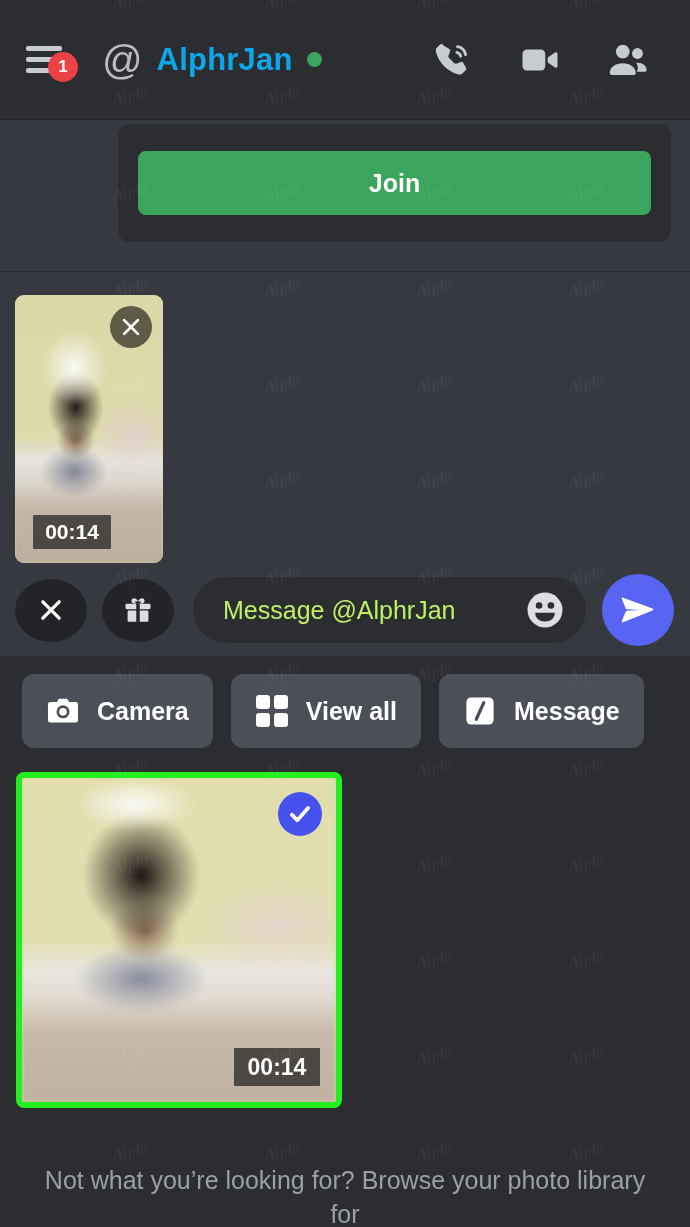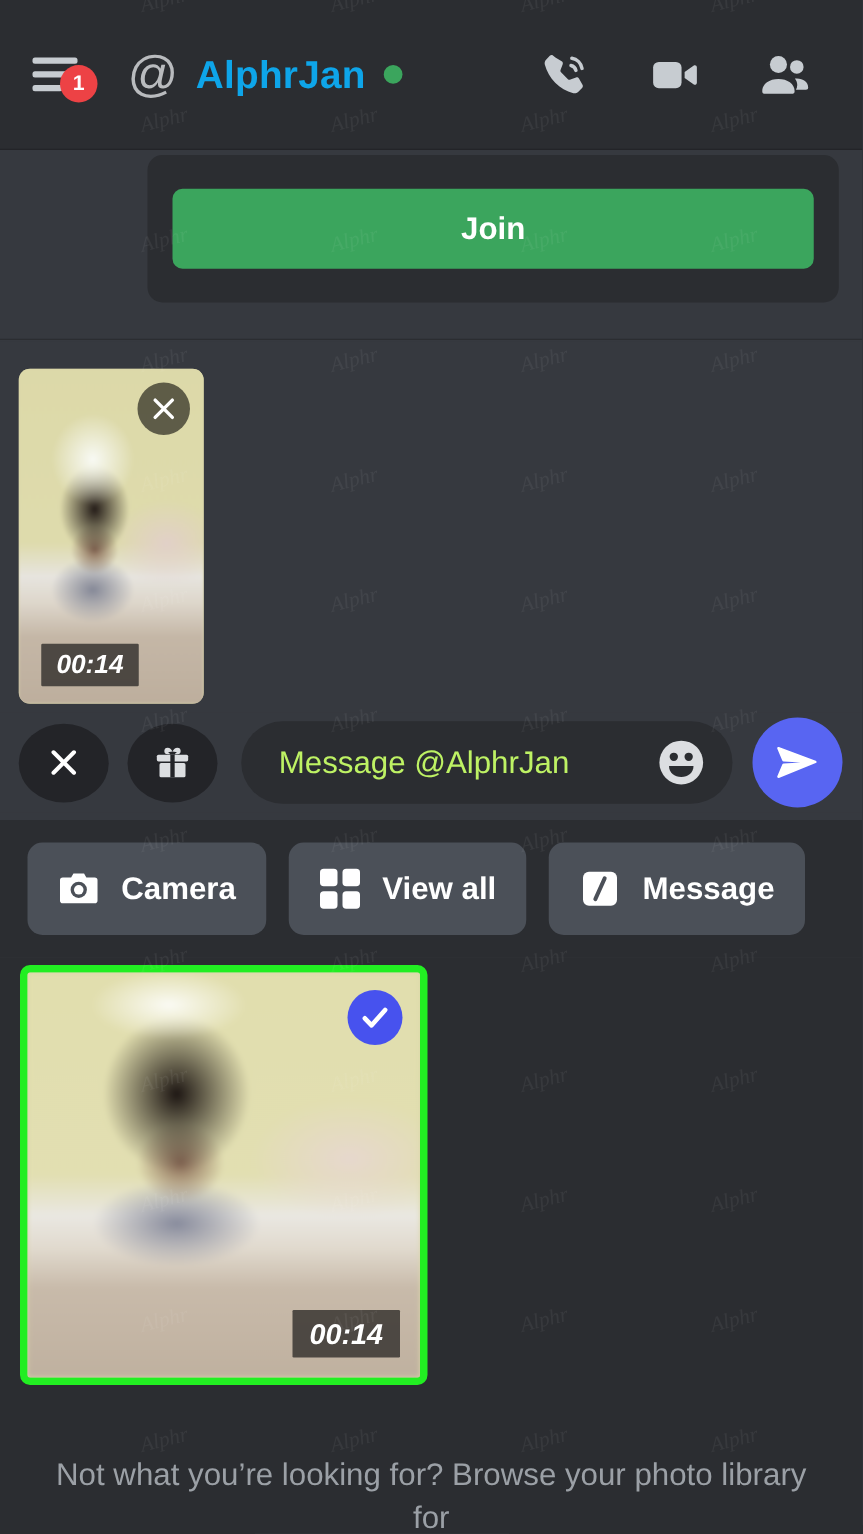--- a/index.html
+++ b/index.html
@@ -216,21 +216,20 @@
   }
   .duration-pill {
     position: absolute;
     background: rgba(47,45,43,.80);
     border-radius: 1px;
     color: #ffffff;
     font-weight: bold;
     display: flex;
     align-items: center;
     justify-content: center;
-    font-style: italic;
   }
   #attachment-duration {
     left: 18px;
     bottom: 14px;
     width: 78px;
     height: 34px;
     font-size: 21px;
   }
 
   

